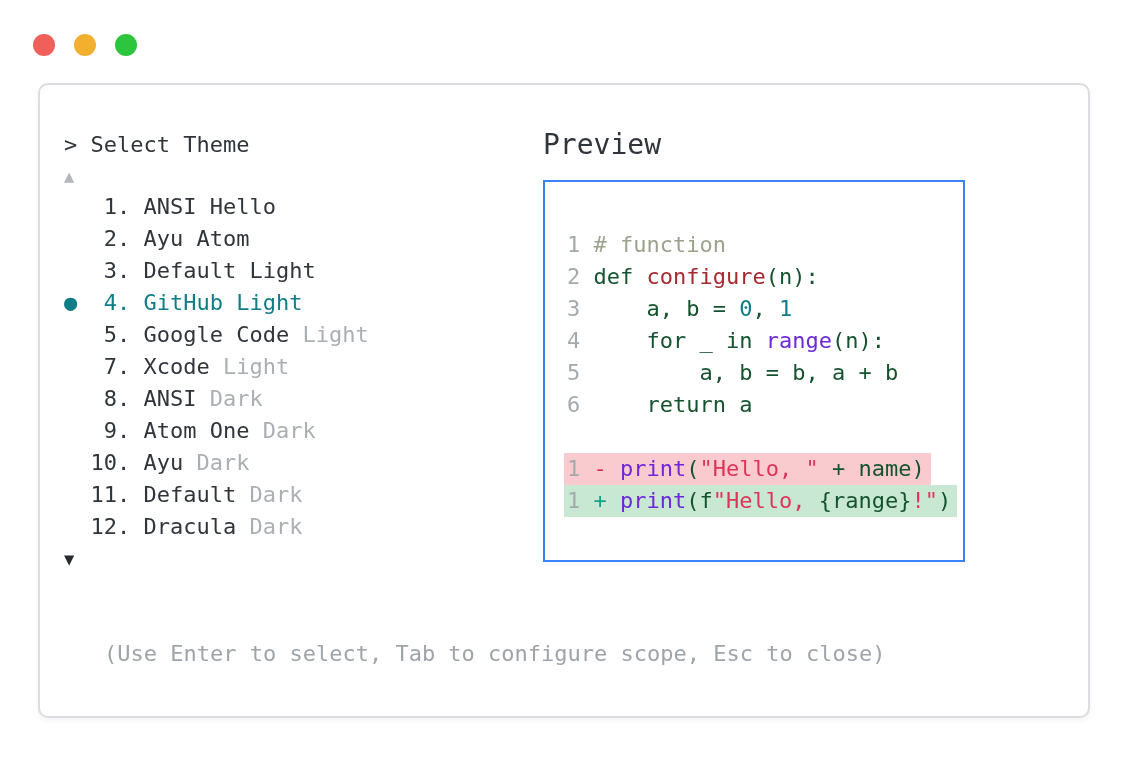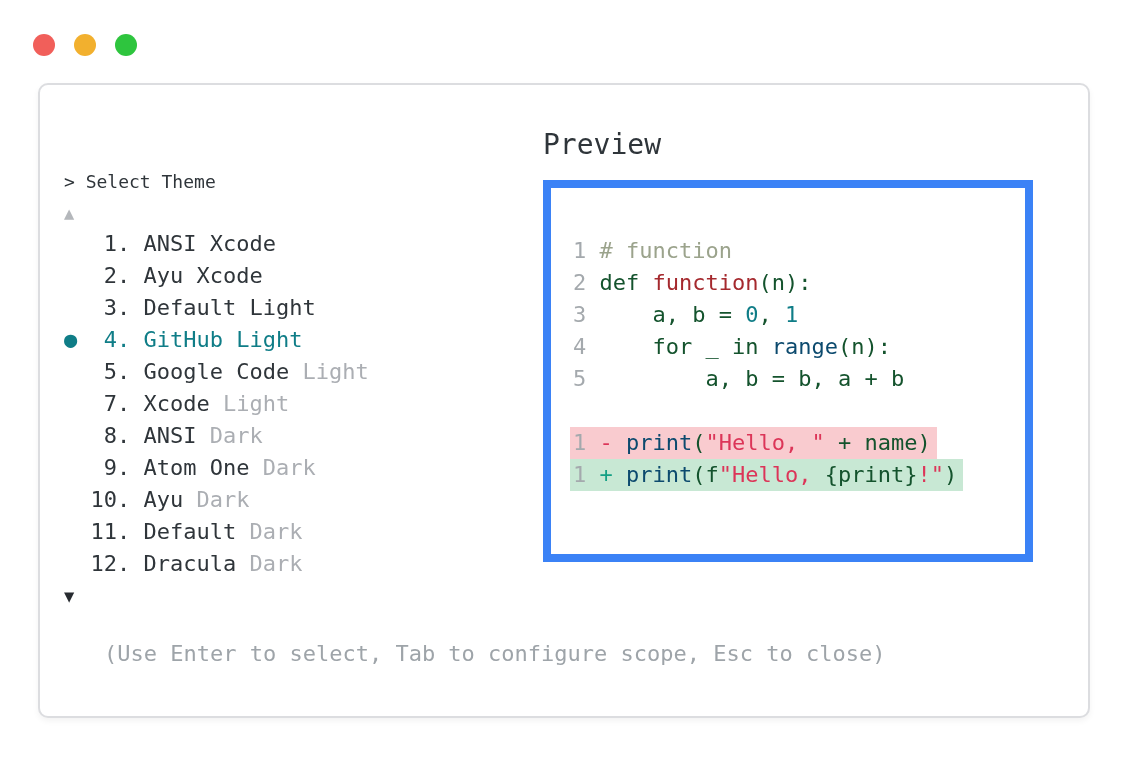--- a/index.html
+++ b/index.html
@@ -6,40 +6,40 @@
   .stage{position:relative;width:1129px;height:757px;background:#ffffff;overflow:hidden;
          font-family:"DejaVu Sans Mono","Liberation Mono",monospace;}
   .light{position:absolute;top:34px;width:22px;height:22px;border-radius:50%;}
   .light.close{left:33px;}
   .light.minimize{left:74px;}
   .light.zoom{left:115px;}
   .window{position:absolute;left:38px;top:83px;width:1052px;height:635px;box-sizing:border-box;
           border:2px solid #dcdde0;border-radius:10px;background:#ffffff;
           box-shadow:0 3px 6px rgba(0,0,0,0.05);}
   .left-pane{position:absolute;left:24px;top:44px;}
-  .sel-title{font-size:18px;line-height:32px;color:#2f353a;white-space:pre;margin-top:37px;}
+  .sel-title{font-size:22px;line-height:32px;color:#2f353a;white-space:pre;}
   .arrow-up{font-size:17px;line-height:30px;color:#b4b7bb;}
   .arrow-down{font-size:17px;line-height:32px;color:#272b30;}
   .trow{font-size:22px;line-height:32px;color:#2f353a;white-space:pre;cursor:default;}
   .bullet{display:inline-block;width:2ch;color:#0f7d87;}
   .tnum{display:inline-block;width:3ch;text-align:right;}
   .tlabel{margin-left:1ch;}
   .muted{color:#abaeb3;}
   .trow.selected,.trow.selected .tnum,.trow.selected .tlabel{color:#0f7d87;}
   .preview-pane{position:absolute;left:503px;top:44px;}
   .preview-title{font-size:28px;line-height:32px;color:#2f353a;}
-  .preview-box{margin-top:19px;width:490px;height:382px;box-sizing:border-box;
-               border:8px solid #3b82f6;background:#ffffff;padding:47px 0 0 22px;overflow:hidden;}
+  .preview-box{margin-top:19px;width:422px;height:382px;box-sizing:border-box;
+               border:2px solid #3b82f6;background:#ffffff;padding:47px 0 0 22px;overflow:hidden;}
   .crow{font-size:22px;line-height:32px;white-space:pre;color:#3c4247;}
   .ln{color:#a4a9ad;}
   .tk-code{color:#14532d;}
   .tk-comment{color:#9ba38c;}
   .tk-func{color:#a5292e;}
   .tk-num{color:#0f7d87;}
-  .tk-builtin{color:#0c4a6e;}
+  .tk-builtin{color:#6d28d9;}
   .tk-str{color:#dc3558;}
   .tk-sign-rm{color:#dc3558;}
   .tk-sign-add{color:#14a085;}
   .diff-block{margin-top:32px;}
   .hl{display:inline-block;padding:0 6px 0 3px;margin-left:-3px;}
   .hl-removed{background:#f9cbcf;}
   .hl-added{background:#c8e8d4;}
   .footer{position:absolute;left:24px;bottom:46px;font-size:22px;line-height:32px;
           color:#9ea4a9;white-space:pre;margin-left:40px;}
 </style>
@@ -51,48 +51,49 @@
   <div class="light close" style="background: rgb(241, 95, 90);"></div>
   <div class="light minimize" style="background: rgb(242, 176, 46);"></div>
   <div class="light zoom" style="background: rgb(46, 197, 62);"></div>
 
   <div class="window">
 
     <div class="left-pane">
       <div class="sel-title">&gt; Select Theme</div>
       <div class="arrow-up">▲</div>
       <div id="theme-list">
-          <div class="trow"><span class="bullet"></span><span class="tnum">1.</span><span class="tlabel">ANSI Xcode</span></div>
-          <div class="trow"><span class="bullet"></span><span class="tnum">2.</span><span class="tlabel">Ayu Xcode</span></div>
+          <div class="trow"><span class="bullet"></span><span class="tnum">1.</span><span class="tlabel">ANSI Hello</span></div>
+          <div class="trow"><span class="bullet"></span><span class="tnum">2.</span><span class="tlabel">Ayu Atom</span></div>
           <div class="trow"><span class="bullet"></span><span class="tnum">3.</span><span class="tlabel">Default Light</span></div>
           <div class="trow selected"><span class="bullet">●</span><span class="tnum">4.</span><span class="tlabel">GitHub Light</span></div>
           <div class="trow"><span class="bullet"></span><span class="tnum">5.</span><span class="tlabel">Google Code<span class="muted"> Light</span></span></div>
           <div class="trow"><span class="bullet"></span><span class="tnum">7.</span><span class="tlabel">Xcode<span class="muted"> Light</span></span></div>
           <div class="trow"><span class="bullet"></span><span class="tnum">8.</span><span class="tlabel">ANSI<span class="muted"> Dark</span></span></div>
           <div class="trow"><span class="bullet"></span><span class="tnum">9.</span><span class="tlabel">Atom One<span class="muted"> Dark</span></span></div>
           <div class="trow"><span class="bullet"></span><span class="tnum">10.</span><span class="tlabel">Ayu<span class="muted"> Dark</span></span></div>
           <div class="trow"><span class="bullet"></span><span class="tnum">11.</span><span class="tlabel">Default<span class="muted"> Dark</span></span></div>
           <div class="trow"><span class="bullet"></span><span class="tnum">12.</span><span class="tlabel">Dracula<span class="muted"> Dark</span></span></div>
         </div>
       <div class="arrow-down">▼</div>
     </div>
 
     <div class="preview-pane">
       <div class="preview-title">Preview</div>
       <div class="preview-box">
         <div id="code-lines">
             <div class="crow"><span class="ln">1 </span><span class="tk-comment"># function</span></div>
-            <div class="crow"><span class="ln">2 </span><span class="tk-code">def </span><span class="tk-func">function</span><span class="tk-code">(n):</span></div>
+            <div class="crow"><span class="ln">2 </span><span class="tk-code">def </span><span class="tk-func">configure</span><span class="tk-code">(n):</span></div>
             <div class="crow"><span class="ln">3 </span><span class="tk-code">    a, b = </span><span class="tk-num">0</span><span class="tk-code">, </span><span class="tk-num">1</span></div>
             <div class="crow"><span class="ln">4 </span><span class="tk-code">    for _ in </span><span class="tk-builtin">range</span><span class="tk-code">(n):</span></div>
             <div class="crow"><span class="ln">5 </span><span class="tk-code">        a, b = b, a + b</span></div>
+            <div class="crow"><span class="ln">6 </span><span class="tk-code">    return a</span></div>
           </div>
         <div class="diff-block" id="diff-lines">
             <div class="crow"><span class="hl hl-removed"><span class="ln">1 </span><span class="tk-sign-rm">- </span><span class="tk-builtin">print</span><span class="tk-code">(</span><span class="tk-str">"Hello, "</span><span class="tk-code"> + name)</span></span></div>
-            <div class="crow"><span class="hl hl-added"><span class="ln">1 </span><span class="tk-sign-add">+ </span><span class="tk-builtin">print</span><span class="tk-code">(f</span><span class="tk-str">"Hello, </span><span class="tk-code">{print}</span><span class="tk-str">!"</span><span class="tk-code">)</span></span></div>
+            <div class="crow"><span class="hl hl-added"><span class="ln">1 </span><span class="tk-sign-add">+ </span><span class="tk-builtin">print</span><span class="tk-code">(f</span><span class="tk-str">"Hello, </span><span class="tk-code">{range}</span><span class="tk-str">!"</span><span class="tk-code">)</span></span></div>
           </div>
       </div>
     </div>
 
     <div class="footer">(Use Enter to select, Tab to configure scope, Esc to close)</div>
 
   </div>
 </div>
 
 </body></html>

